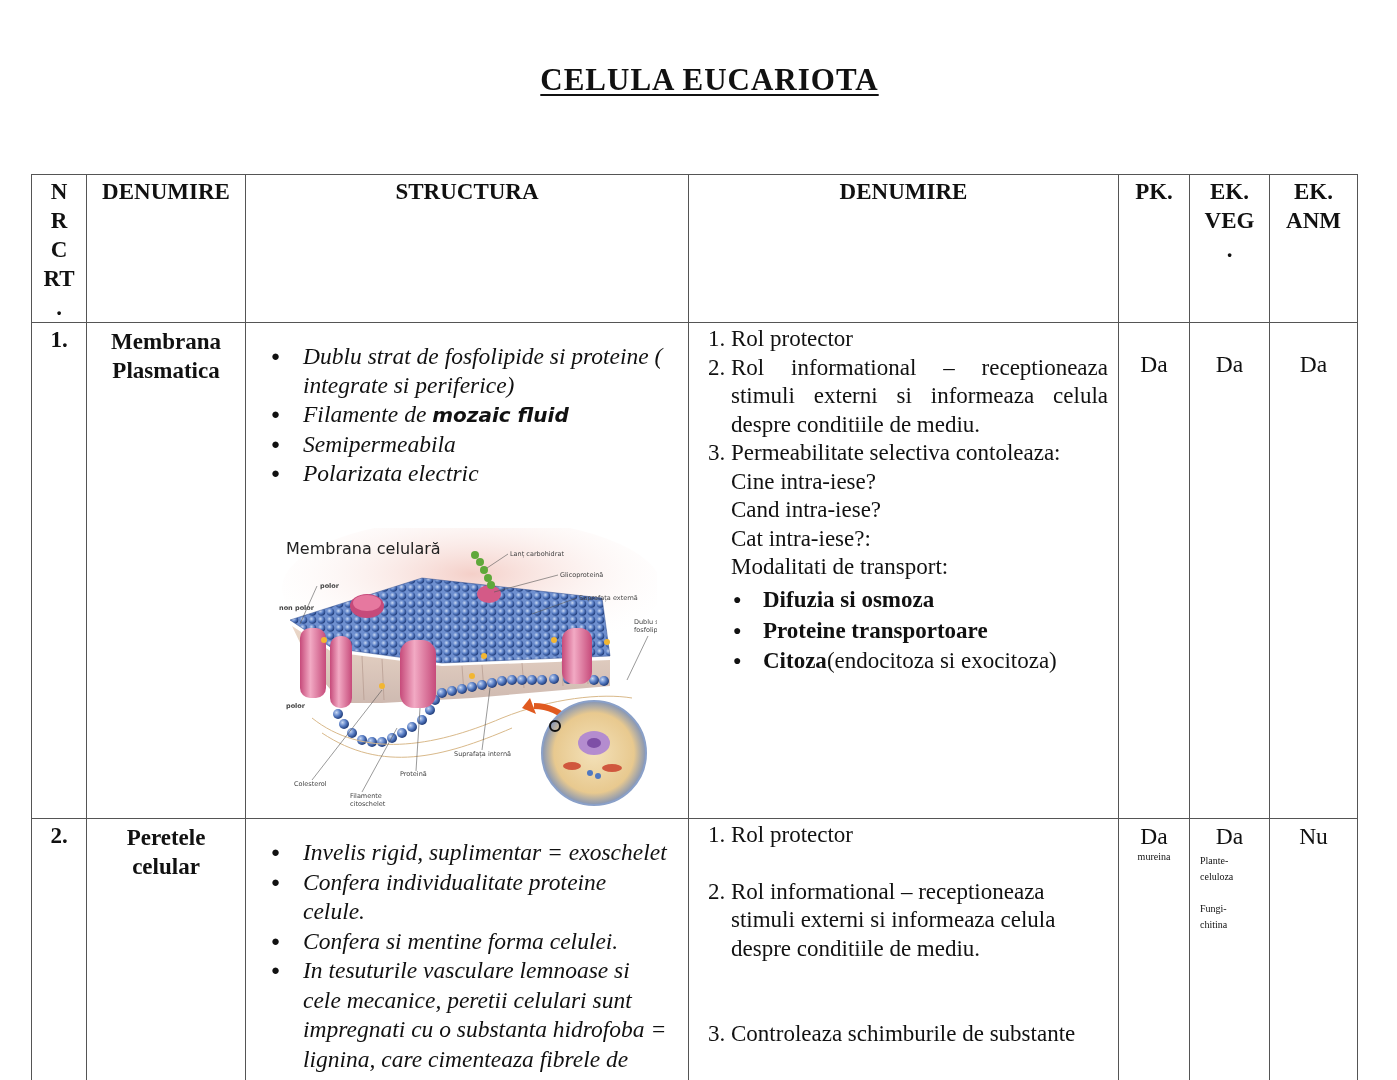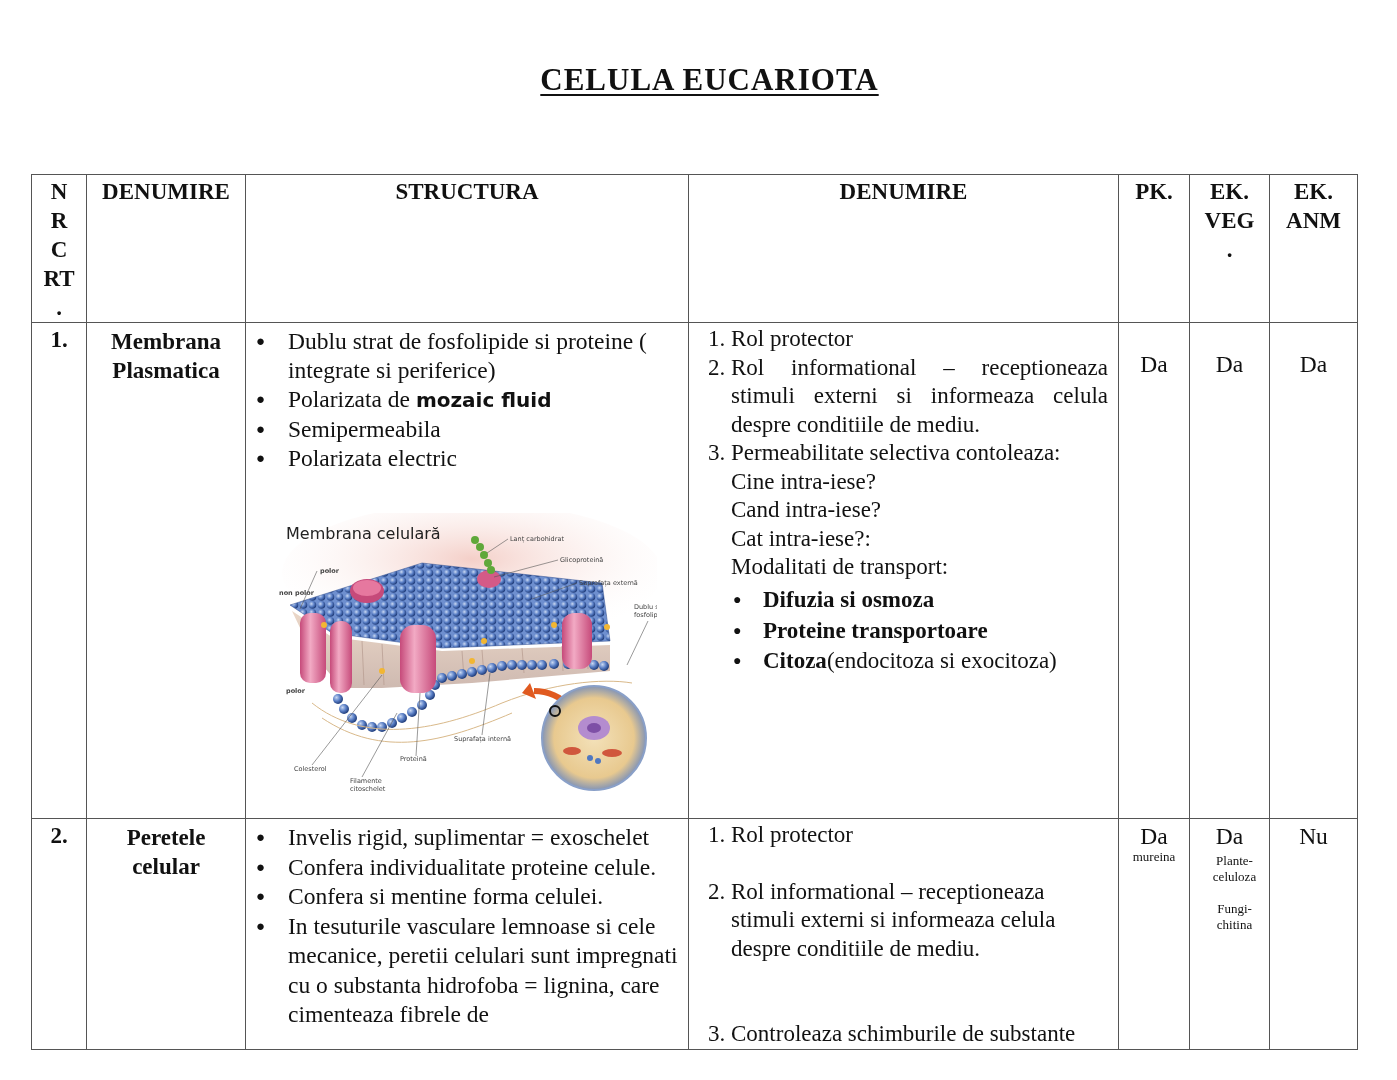--- a/index.html
+++ b/index.html
@@ -12,40 +12,40 @@
   table.grid { position:absolute; left:31px; top:174px; border-collapse:collapse; table-layout:fixed; }
   table.grid td, table.grid th { border:1.5px solid #555; vertical-align:top; padding:0; }
   th { font-weight:bold; font-size:23px; line-height:29px; text-align:center; padding-top:2px !important; }
   .hdr-row { height:142px; }
   .row1 { height:496px; }
   .row2 { height:226px; }
 
   .nr { text-align:center; font-weight:bold; font-size:23px; padding-top:4px !important; }
   .den { text-align:center; font-weight:bold; font-size:23px; line-height:29px; padding-top:4px !important; }
 
-  ul.bul { margin:0; padding:0 0 0 42px; list-style:none; font-size:23.5px; line-height:29px; }
+  ul.bul { margin:15px; padding:0 0 0 42px; list-style:none; font-size:23.5px; line-height:29px;font-style:italic; }
   ul.bul li { position:relative; margin:0; }
   ul.bul li::before { content:"\25CF"; position:absolute; left:-32px; font-size:15px; top:0; }
   .struct { padding-top:4px !important; }
 
   .func { padding:2px 10px 0 10px !important; font-size:23px; line-height:28.5px; }
   ol.num { margin:0; padding:0 0 0 32px; }
   ol.num li { padding-left:0; }
   .just { text-align:justify; text-align-last:left; }
   .sub { padding-left:0; }
   ul.inner { list-style:none; margin:2px 0 0 0; padding-left:64px; }
   ul.inner li { position:relative; line-height:31px; }
   ul.inner li::before { content:"\25CF"; position:absolute; left:-30px; font-size:14px; top:0; }
   .bold { font-weight:bold; }
   .mf { font-family:"DejaVu Sans", sans-serif; font-weight:bold; font-size:20px; }
 
   .yn { text-align:center; font-size:23.5px; padding-top:28px !important; }
   .yn2 { text-align:center; font-size:23.5px; padding-top:4px !important; line-height:26px; }
-  .small { font-size:13px; line-height:16px; }
-  .veg-notes { text-align:center; padding-left:10px; margin-top:4px; }
+  .small { font-size:10px; line-height:16px; }
+  .veg-notes { text-align:left; padding-left:10px; margin-top:4px; }
 
   .diagram { display:block; margin:40px 0 0 26px; }
 </style>
 </head>
 <body>
 
 <div class="title"><span>CELULA  EUCARIOTA</span></div>
 
 <table class="grid">
   <colgroup>
@@ -83,21 +83,21 @@
 
   <tr class="row1">
     <td class="nr">1.</td>
     <td class="den">
       <div>Membrana</div>
           <div>Plasmatica</div>
     </td>
     <td class="struct">
       <ul class="bul">
         <li>Dublu strat de fosfolipide si proteine ( integrate si periferice)</li>
-        <li><span>Polarizata de </span><span class="mf">mozaic fluid</span></li>
+        <li><span>Filamente de </span><span class="mf">mozaic fluid</span></li>
         <li>Semipermeabila</li>
         <li>Polarizata electric</li>
       </ul>
       <svg class="diagram" width="385" height="285" viewBox="0 0 385 285" font-family="DejaVu Sans, sans-serif">
         <defs>
           <radialGradient id="bead" cx="35%" cy="35%" r="65%">
             <stop offset="0%" stop-color="#c9d8f2"></stop>
                 <stop offset="55%" stop-color="#5a7fc6"></stop>
                 <stop offset="100%" stop-color="#23407e"></stop>
           </radialGradient>

